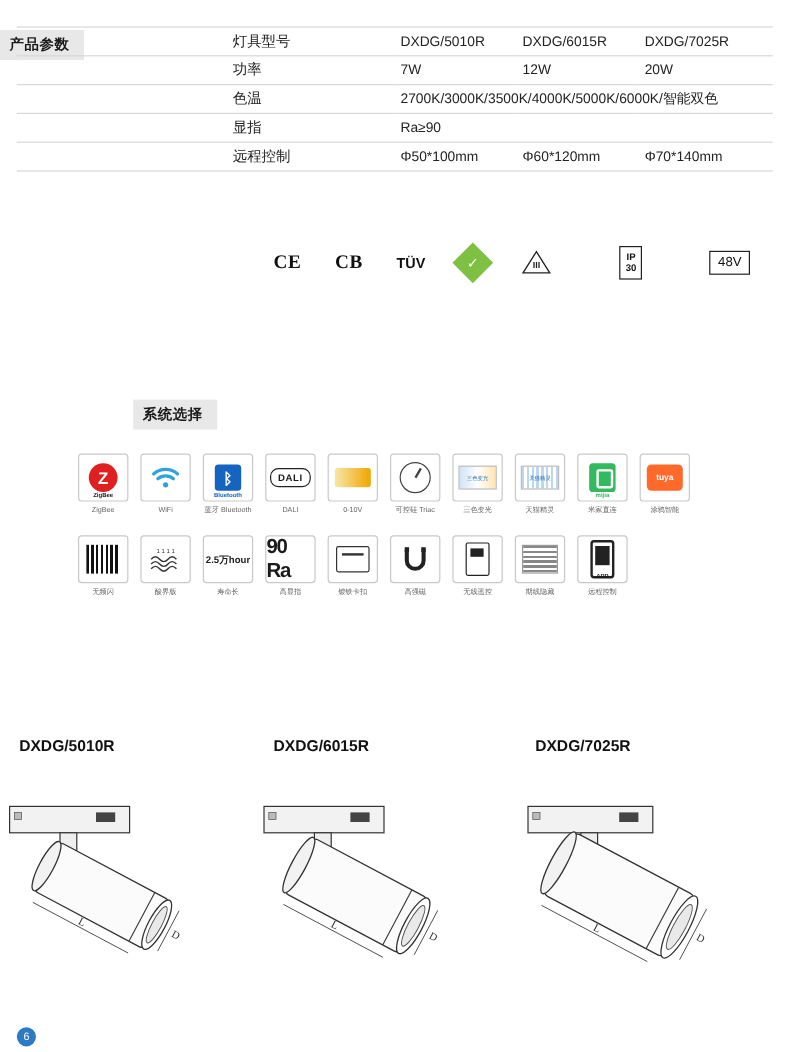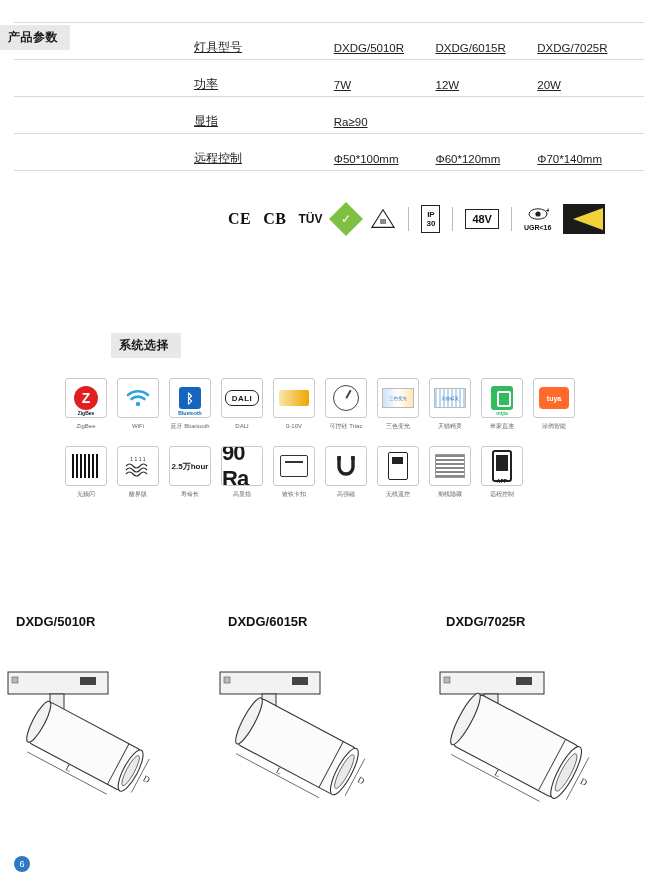--- a/index.html
+++ b/index.html
@@ -33,42 +33,41 @@
     position: absolute;
     left: 14px;
     top: 22px;
     width: 630px;
     border-collapse: collapse;
     font-size: 11.5px;
   }
   .spec-table tr { height: 23px; }
   .spec-table td {
     border-bottom: 1px solid #d8d8d8;
-    padding: 16px 0 3px 0;
+    padding: 3px 0 3px 0;
     vertical-align: middle;
     color: #222;
-    text-decoration: underline;
   }
   .spec-table tr:first-child td { border-top: 1px solid #d8d8d8; }
   .col-label { width: 178px; padding-left: 180px !important; font-size: 12px; }
   .col-v1 { width: 105px; padding-left: 6px !important; }
   .col-v2 { width: 105px; padding-left: 6px !important; }
   .col-v3 { width: 120px; padding-left: 6px !important; }
   .span-rest { padding-left: 6px !important; }
 
   
   .cert-row {
     position: absolute;
     left: 228px;
     top: 198px;
     width: 420px;
     height: 42px;
     display: flex;
     align-items: center;
-    gap: 12px;
+    gap: 28px;
   }
   .cert {
     display: flex;
     align-items: center;
     justify-content: center;
     color: #111;
   }
   .cert-text {
     font-size: 16px;
     font-weight: bold;
@@ -87,21 +86,21 @@
     font-size: 8px;
     line-height: 9px;
     text-align: center;
     padding: 4px 4px;
     font-weight: bold;
   }
   .cert-box-v {
     border: 1px solid #222;
     font-size: 11px;
     padding: 3px 6px;
-    font-weight: bold;
+    font-weight: normal;
   }
   .cert-ugr {
     text-align: center;
     font-size: 7px;
     font-weight: bold;
     line-height: 9px;
   }
   .cert-beam {
     width: 42px; height: 30px;
     background: #1a1a1a;
@@ -187,21 +186,21 @@
   .ceiling-card { width: 30px; height: 18px; background: repeating-linear-gradient(90deg,#bcd8f0 0 2px,#ffffff 2px 4px); border:1px solid #bbb; font-size:4.5px; display:flex; align-items:center; justify-content:center; color:#2a6fb0;}
 
   .mijia-g { width: 22px; height: 24px; background:#33b95e; border-radius:3px; position:relative; }
   .mijia-g::after{content:"";position:absolute;left:6px;top:5px;width:10px;height:12px;border:2px solid #fff;border-radius:2px;}
 
   .tuya-g { width: 30px; height: 22px; background:#ff6a2b; border-radius:4px; color:#fff; font-size:7px; display:flex;align-items:center;justify-content:center;font-weight:bold;}
 
   .stripes { width: 28px; height: 24px; background: repeating-linear-gradient(90deg,#111 0 2px,#fff 2px 4px); }
   .waves { width: 28px; height: 22px; }
   .hour25 { font-size:8px; font-weight:bold; text-align:center; line-height:9px;}
-  .ra90 { font-size:22px; font-weight:bold; letter-spacing:-1px;}
+  .ra90 { font-size:17px; font-weight:bold; letter-spacing:-1px;}
   .card-clip { width: 26px; height: 20px; border: 1.5px solid #333; border-radius: 2px; position: relative;}
   .card-clip::before{content:"";position:absolute;left:4px;top:5px;width:18px;height:2px;background:#333;}
   .remote-box { width: 18px; height: 26px; border:1.5px solid #222; border-radius:2px; position:relative;}
   .remote-box::after{content:"";position:absolute;left:3px;top:4px;width:11px;height:7px;background:#222;}
   .blind { width: 28px; height: 22px; background: repeating-linear-gradient(180deg,#888 0 2px,#fff 2px 4px); border:1px solid #999;}
   .phone { width: 16px; height: 28px; border:2px solid #222; border-radius:3px; background:#fff; position:relative;}
   .phone::after{content:"";position:absolute;left:2px;top:3px;right:2px;height:16px;background:#222;}
 
   
   .model-label {
@@ -252,20 +251,24 @@
       <td class="col-label">灯具型号</td>
       <td class="col-v1">DXDG/5010R</td>
       <td class="col-v2">DXDG/6015R</td>
       <td class="col-v3">DXDG/7025R</td>
     </tr>
     <tr>
       <td class="col-label">功率</td>
       <td class="col-v1">7W</td>
       <td class="col-v2">12W</td>
       <td class="col-v3">20W</td>
+    </tr>
+    <tr>
+      <td class="col-label">色温</td>
+      <td class="span-rest" colspan="3">2700K/3000K/3500K/4000K/5000K/6000K/智能双色</td>
     </tr>
     <tr>
       <td class="col-label">显指</td>
       <td class="span-rest" colspan="3">Ra≥90</td>
     </tr>
     <tr>
       <td class="col-label">远程控制</td>
       <td class="col-v1">Φ50*100mm</td>
       <td class="col-v2">Φ60*120mm</td>
       <td class="col-v3">Φ70*140mm</td>

